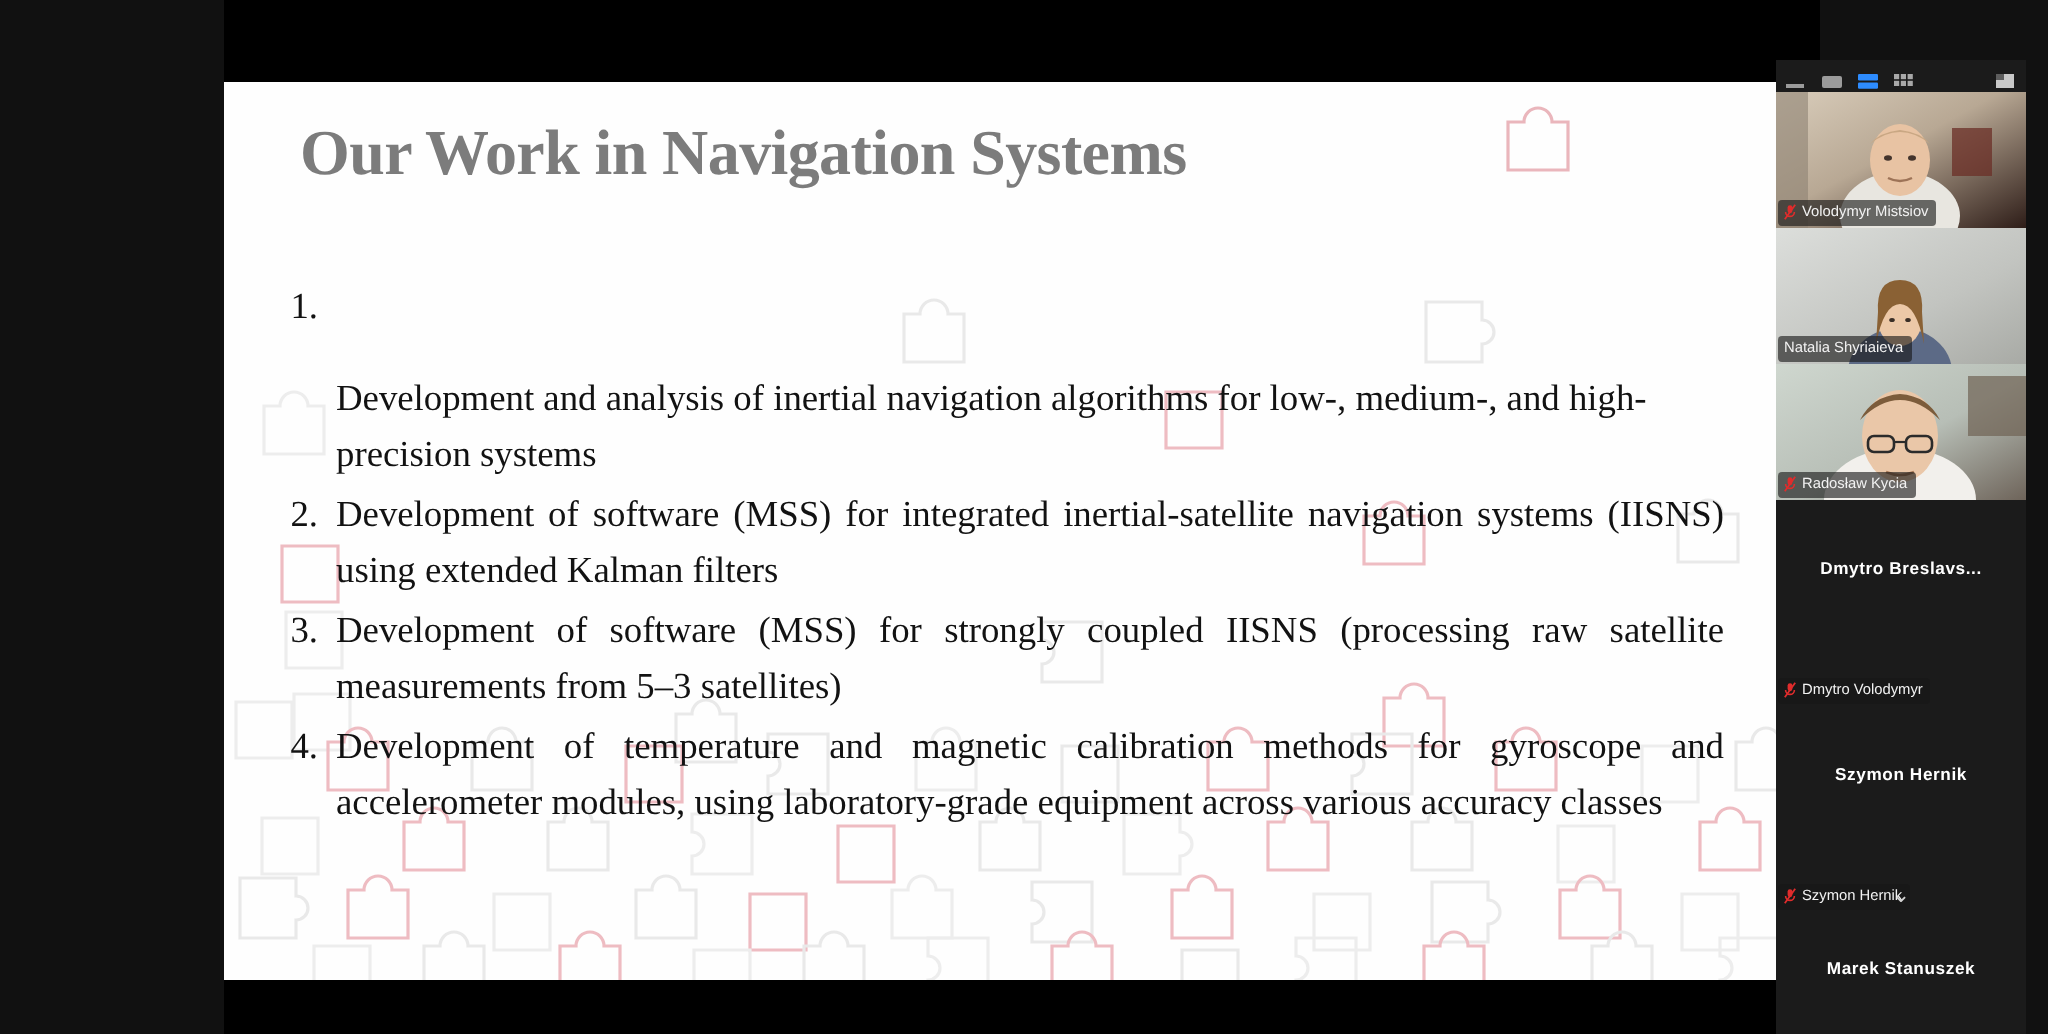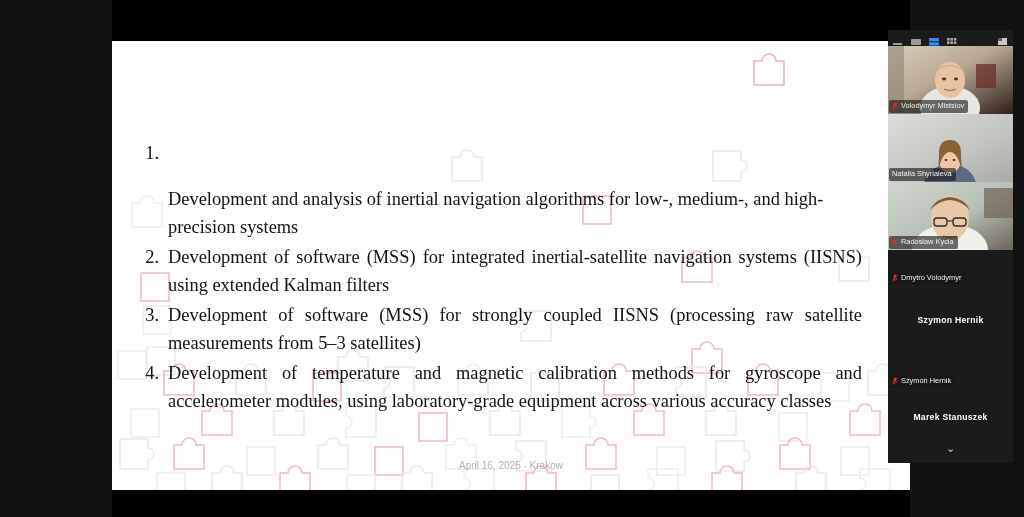--- a/index.html
+++ b/index.html
@@ -356,41 +356,41 @@
             <g stroke="#e9e9e9">
                 <use href="#pT" x="680" y="420"></use>
               </g>
             <g stroke="#ededed">
                 <use href="#pL" x="744" y="420"></use>
               </g>
           </g>
         </svg>
       </div>
 
+      <div class="slide-title">Our Work in Navigation Systems</div>
 
       <div class="slide-body">
         <div class="bullet-row">
           <span class="bullet-num">1.</span>
           <span class="bullet-text nojust">Development and analysis of inertial navigation algorithms for low-, medium-, and high-precision systems</span>
         </div>
         <div class="bullet-row">
           <span class="bullet-num">2.</span>
           <span class="bullet-text">Development of software (MSS) for integrated inertial-satellite navigation systems (IISNS) using extended Kalman filters</span>
         </div>
         <div class="bullet-row">
           <span class="bullet-num">3.</span>
           <span class="bullet-text">Development of software (MSS) for strongly coupled IISNS (processing raw satellite measurements from 5–3 satellites)</span>
         </div>
         <div class="bullet-row">
           <span class="bullet-num">4.</span>
           <span class="bullet-text">Development of temperature and magnetic calibration methods for gyroscope and accelerometer modules, using laboratory-grade equipment across various accuracy classes</span>
         </div>
       </div>
 
-      <div class="slide-footer-date">April 16, 2025 - Krakow</div>
       <div class="slide-footer-page">21</div>
     </div>
   </div>
 
   <div class="video-panel">
 
     <div class="panel-toolbar">
       <span class="tb-icon">
         <svg width="13" height="11" viewBox="0 0 13 11">
             <rect x="1" y="7" width="9" height="2" fill="#9b9b9b"></rect>
@@ -506,20 +506,23 @@
       <div class="name-tag">
         <svg class="mic-off" viewBox="0 0 6 8">
             <rect x="1.8" y="0.6" width="2.4" height="4" rx="1.2" fill="#e02c2c"></rect>
             <path d="M0.8 4 A2.2 2.2 0 0 0 5.2 4" stroke="#e02c2c" stroke-width="0.8" fill="none"></path>
             <line x1="0.4" y1="7.6" x2="5.6" y2="0.4" stroke="#e02c2c" stroke-width="0.9"></line>
           </svg>
         <span>Radosław Kycia</span>
       </div>
     </div>
 
+    <div class="tile-noavatar">
+      <span class="noavatar-name">Dmytro Breslavs...</span>
+    </div>
     <div class="tile" style="height:36px;background:#1b1b1b">
       <div class="name-tag">
         <svg class="mic-off" viewBox="0 0 6 8">
             <rect x="1.8" y="0.6" width="2.4" height="4" rx="1.2" fill="#e02c2c"></rect>
             <path d="M0.8 4 A2.2 2.2 0 0 0 5.2 4" stroke="#e02c2c" stroke-width="0.8" fill="none"></path>
             <line x1="0.4" y1="7.6" x2="5.6" y2="0.4" stroke="#e02c2c" stroke-width="0.9"></line>
           </svg>
         <span>Dmytro Volodymyr</span>
       </div>
     </div>

